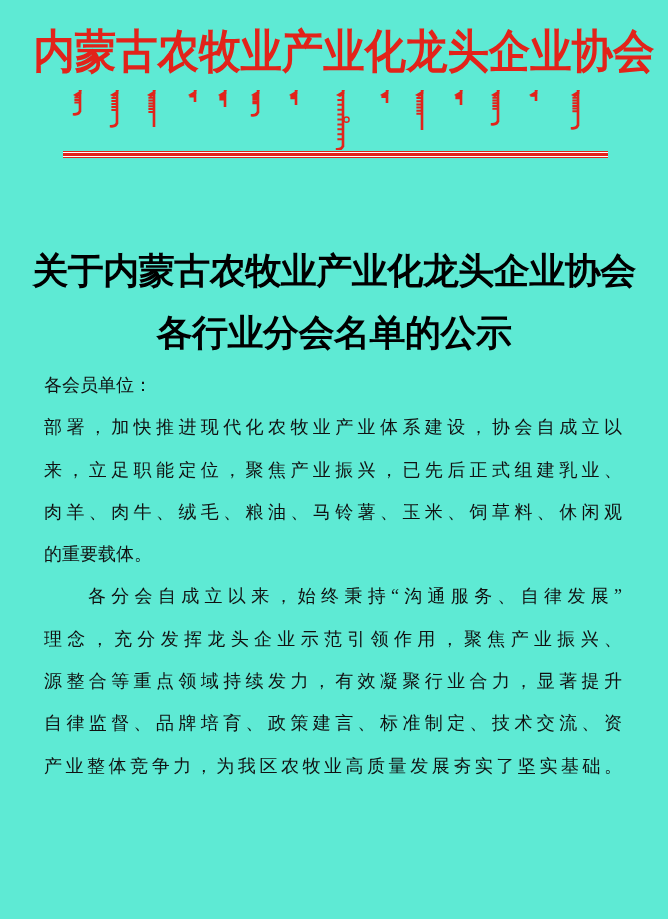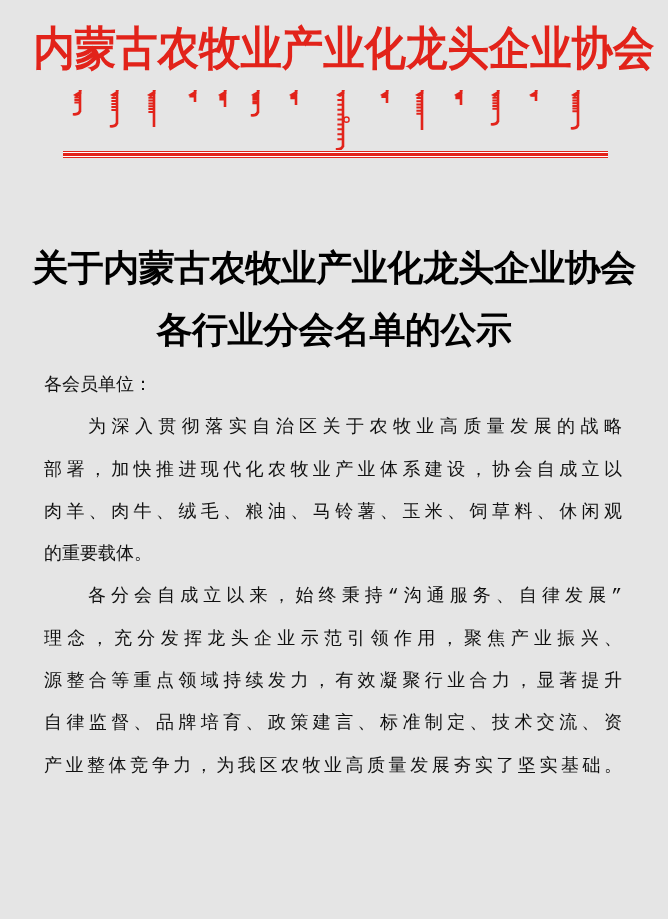--- a/index.html
+++ b/index.html
@@ -1,18 +1,18 @@
 <!DOCTYPE html>
 <html><head>
 <meta charset="utf-8">
 <style>
   html,body{margin:0;padding:0;background:#ffffff;}
   .page{
-    position:relative;width:668px;height:919px;background:#e5e5e5;overflow:hidden;
-    font-family:Liberation Mono, monospace;
+    position:relative;width:668px;height:919px;background:#5eead4;overflow:hidden;
+    font-family:Liberation Serif, serif;
   }
   .org-name{
     position:absolute;top:26px;left:0;width:668px;text-align:center;
     font-size:46px;line-height:52px;font-weight:bold;color:#e2231a;
     transform:scaleX(0.9);transform-origin:50% 50%;white-space:nowrap;
   }
   .mongolian{position:absolute;top:88px;left:63px;}
   .rule{
     position:absolute;top:151px;left:63px;width:545px;height:7px;
     background:linear-gradient(to bottom,
@@ -64,22 +64,22 @@
 
   <div class="rule"></div>
 
   <div class="doc-title">
     <div>关于内蒙古农牧业产业化龙头企业协会</div>
     <div>各行业分会名单的公示</div>
   </div>
 
   <div class="docbody">
     <div class="bline nojust">各会员单位：</div>
-    <div class="bline indent">为深入贯彻落实自治区关于农牧业高质量发展的战略</div>
     <div class="bline">部署，加快推进现代化农牧业产业体系建设，协会自成立以</div>
+    <div class="bline">来，立足职能定位，聚焦产业振兴，已先后正式组建乳业、</div>
     <div class="bline">肉羊、肉牛、绒毛、粮油、马铃薯、玉米、饲草料、休闲观</div>
     <div class="bline nojust">的重要载体。</div>
     <div class="bline indent">各分会自成立以来，始终秉持“沟通服务、自律发展”</div>
     <div class="bline">理念，充分发挥龙头企业示范引领作用，聚焦产业振兴、</div>
     <div class="bline">源整合等重点领域持续发力，有效凝聚行业合力，显著提升</div>
     <div class="bline">自律监督、品牌培育、政策建言、标准制定、技术交流、资</div>
     <div class="bline">产业整体竞争力，为我区农牧业高质量发展夯实了坚实基础。</div>
   </div>
 
 </div>

